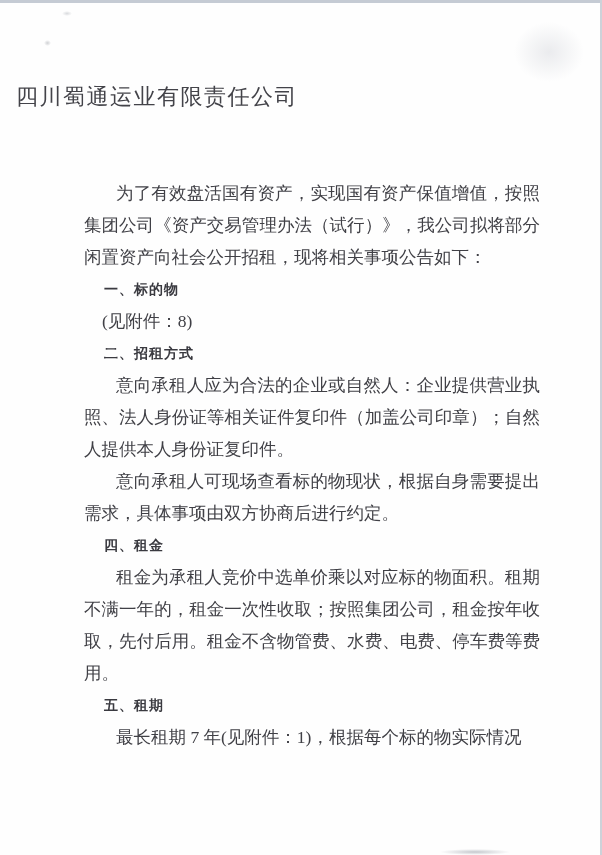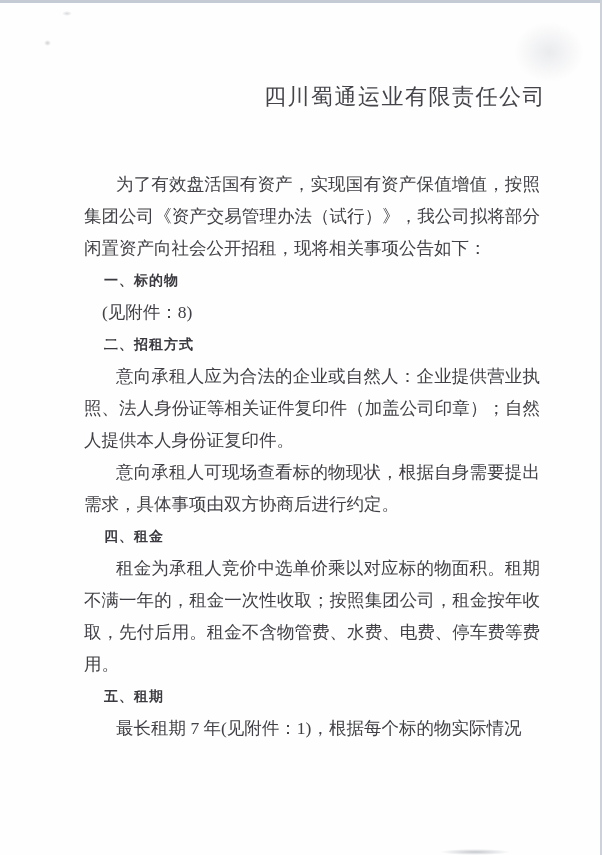--- a/index.html
+++ b/index.html
@@ -35,33 +35,33 @@
     background: radial-gradient(closest-side, rgba(120,124,132,0.35), rgba(255,255,255,0));
     border-radius: 50%;
   }
   .speck-2 {
     position: absolute; top: 11px; left: 62px; width: 10px; height: 5px;
     background: radial-gradient(closest-side, rgba(160,164,172,0.4), rgba(255,255,255,0));
     border-radius: 50%;
   }
   
   .titles {
-    position: absolute; top: 80px; left: 0; width: 546px;
-    text-align: right;
+    position: absolute; top: 80px; left: 16px; width: 546px;
+    text-align: left;
   }
   .title-line {
     font-size: 22px;
     line-height: 34px;
     font-weight: 500;
     letter-spacing: 1.5px;
     color: #434349;
   }
   
   .doc-body {
-    position: absolute; top: 168px; left: 84px; width: 456px;
+    position: absolute; top: 177px; left: 84px; width: 456px;
     font-size: 17.5px;
     line-height: 32px;
     color: #404046;
   }
   .para {
     text-align: justify;
     text-indent: 32px;
   }
   .sec-heading {
     font-family: Liberation Sans, sans-serif;

